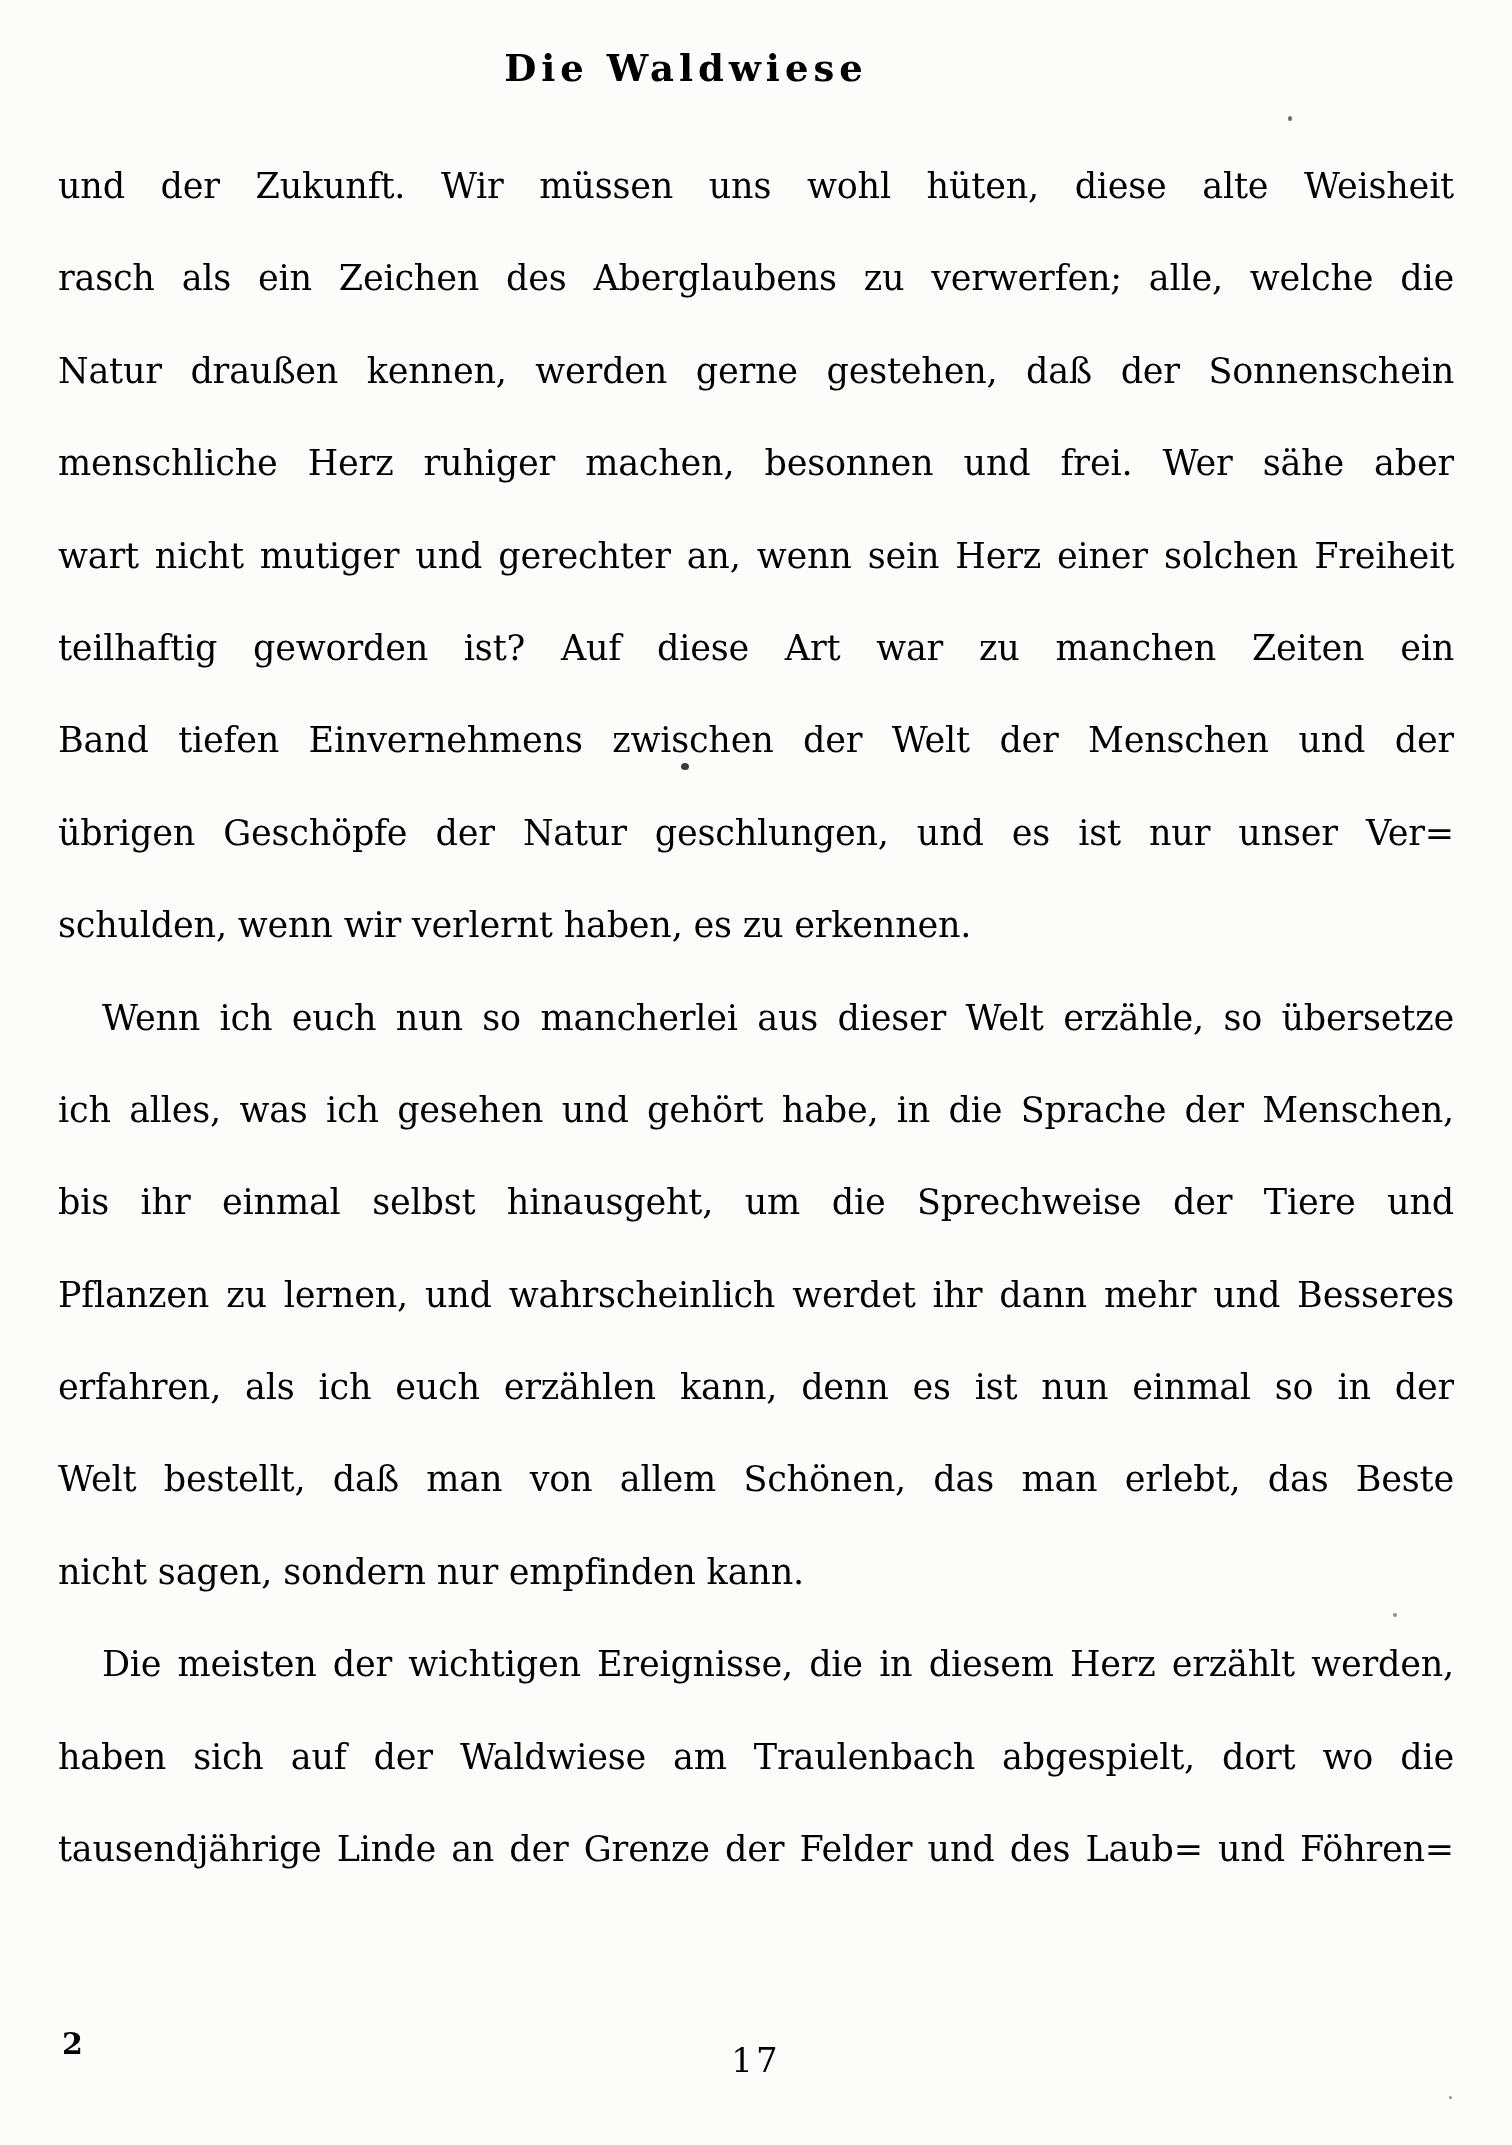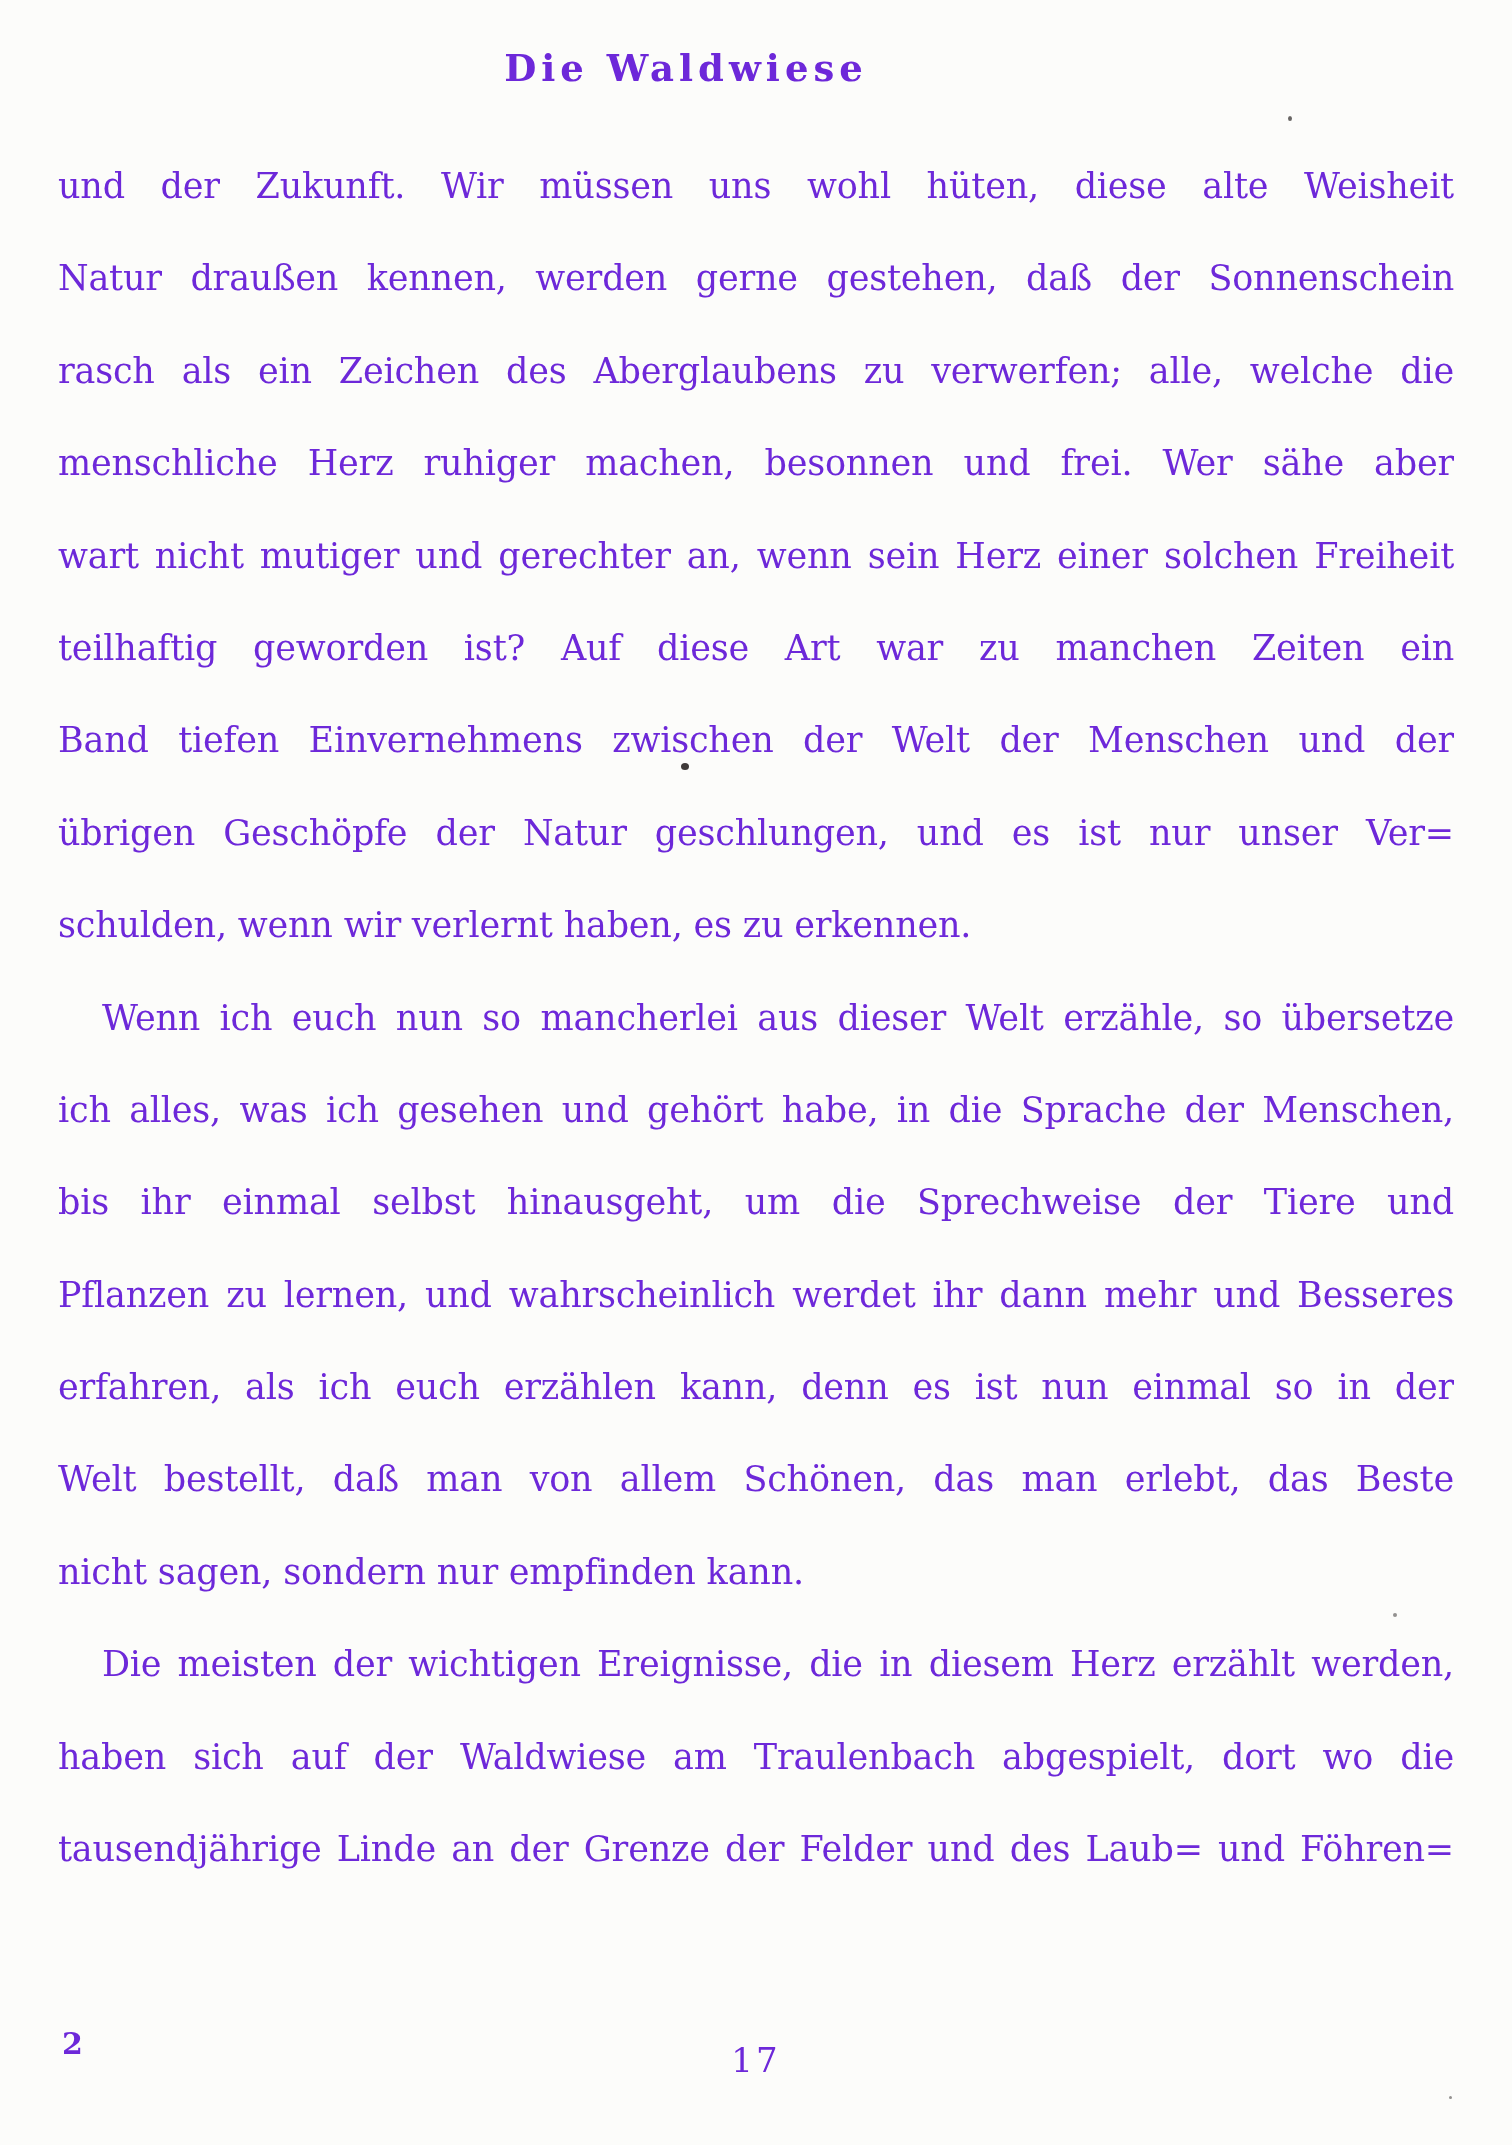--- a/index.html
+++ b/index.html
@@ -1,21 +1,21 @@
 <!DOCTYPE html>
 <html><head>
 <meta charset="utf-8">
 <style>
   html, body { margin: 0; padding: 0; background: #ffffff; }
   .page {
     position: relative;
     width: 1512px;
     height: 2145px;
     background: #fcfcfa;
-    color: #6d28d9;
+    color: #000000;
     font-family: "DejaVu Serif", "Liberation Serif", serif;
     overflow: hidden;
   }
   .running-title {
     position: absolute;
     top: 46px;
     left: 0;
     width: 1512px;
     text-align: center;
     transform: translateX(-70px);
@@ -69,22 +69,22 @@
 </style>
 </head>
 <body>
 
 <div class="page">
 
   <div class="running-title">Die Waldwiese</div>
 
   <div class="body-text">
     <div class="line">und der Zukunft. Wir müssen uns wohl hüten, diese alte Weisheit</div>
+    <div class="line">rasch als ein Zeichen des Aberglaubens zu verwerfen; alle, welche die</div>
     <div class="line">Natur draußen kennen, werden gerne gestehen, daß der Sonnenschein</div>
-    <div class="line">rasch als ein Zeichen des Aberglaubens zu verwerfen; alle, welche die</div>
     <div class="line">menschliche Herz ruhiger machen, besonnen und frei. Wer sähe aber</div>
     <div class="line">wart nicht mutiger und gerechter an, wenn sein Herz einer solchen Freiheit</div>
     <div class="line">teilhaftig geworden ist? Auf diese Art war zu manchen Zeiten ein</div>
     <div class="line">Band tiefen Einvernehmens zwischen der Welt der Menschen und der</div>
     <div class="line">übrigen Geschöpfe der Natur geschlungen, und es ist nur unser Ver=</div>
     <div class="line pend">schulden, wenn wir verlernt haben, es zu erkennen.</div>
     <div class="line indent">Wenn ich euch nun so mancherlei aus dieser Welt erzähle, so übersetze</div>
     <div class="line">ich alles, was ich gesehen und gehört habe, in die Sprache der Menschen,</div>
     <div class="line">bis ihr einmal selbst hinausgeht, um die Sprechweise der Tiere und</div>
     <div class="line">Pflanzen zu lernen, und wahrscheinlich werdet ihr dann mehr und Besseres</div>

